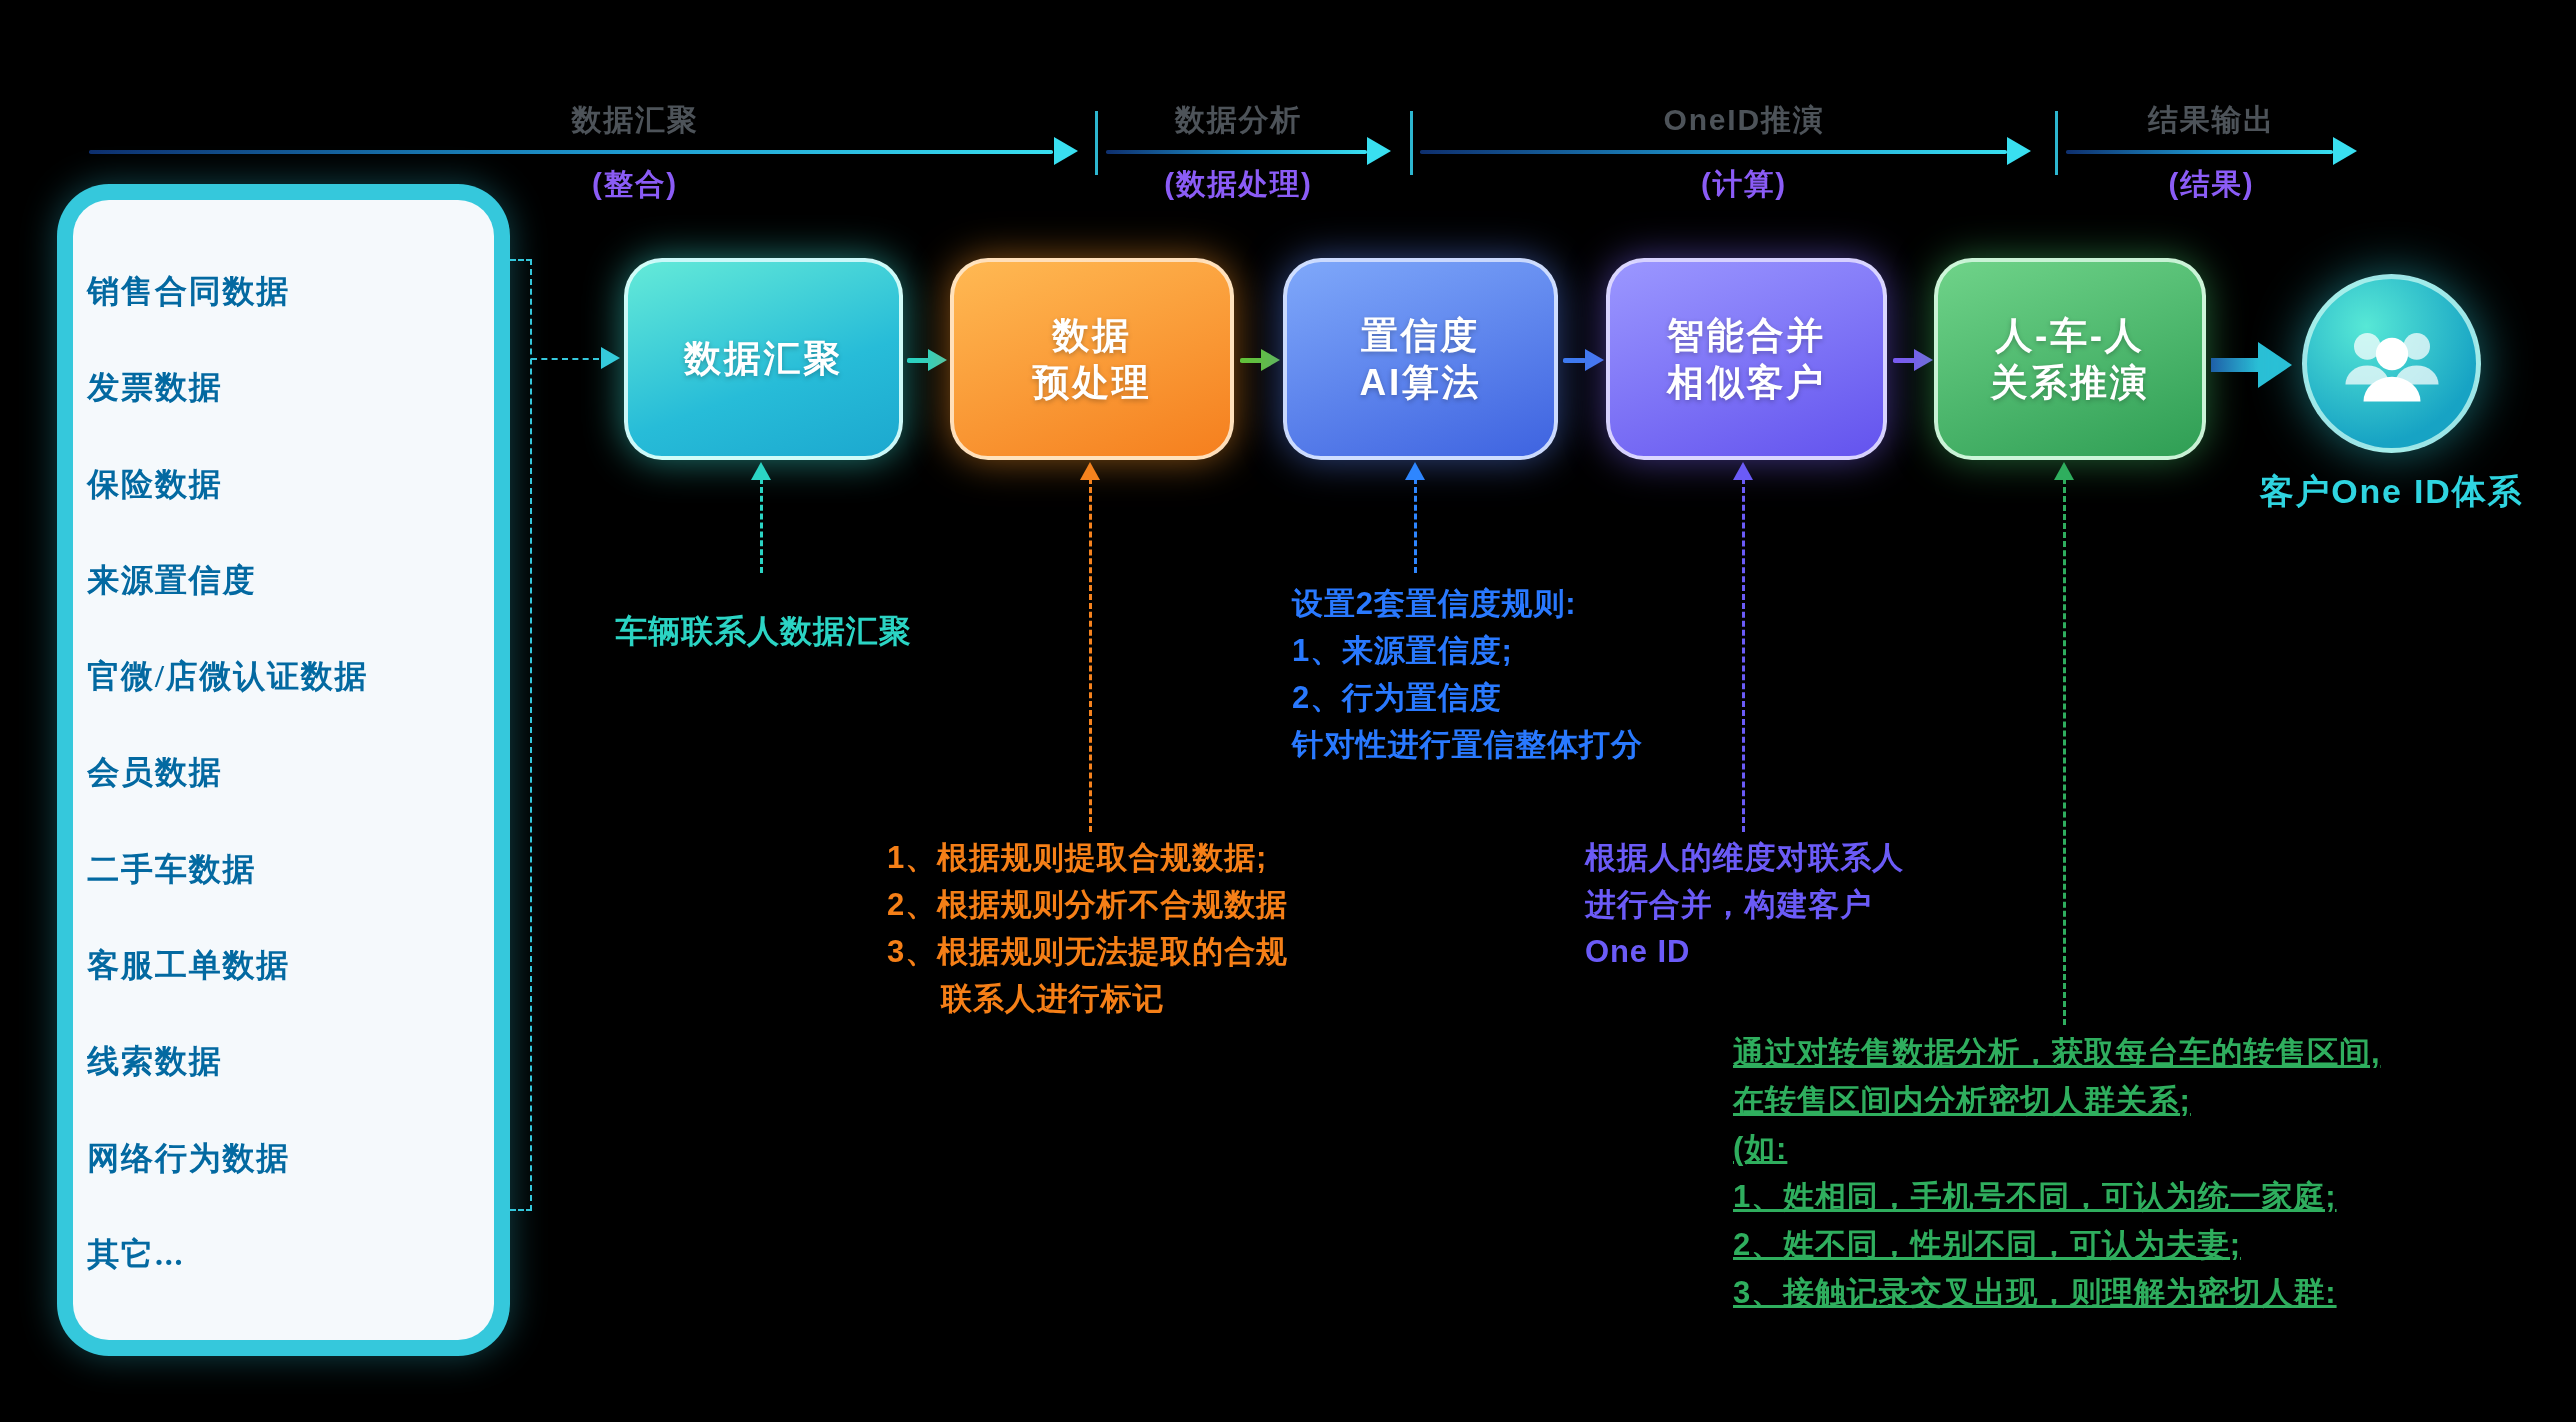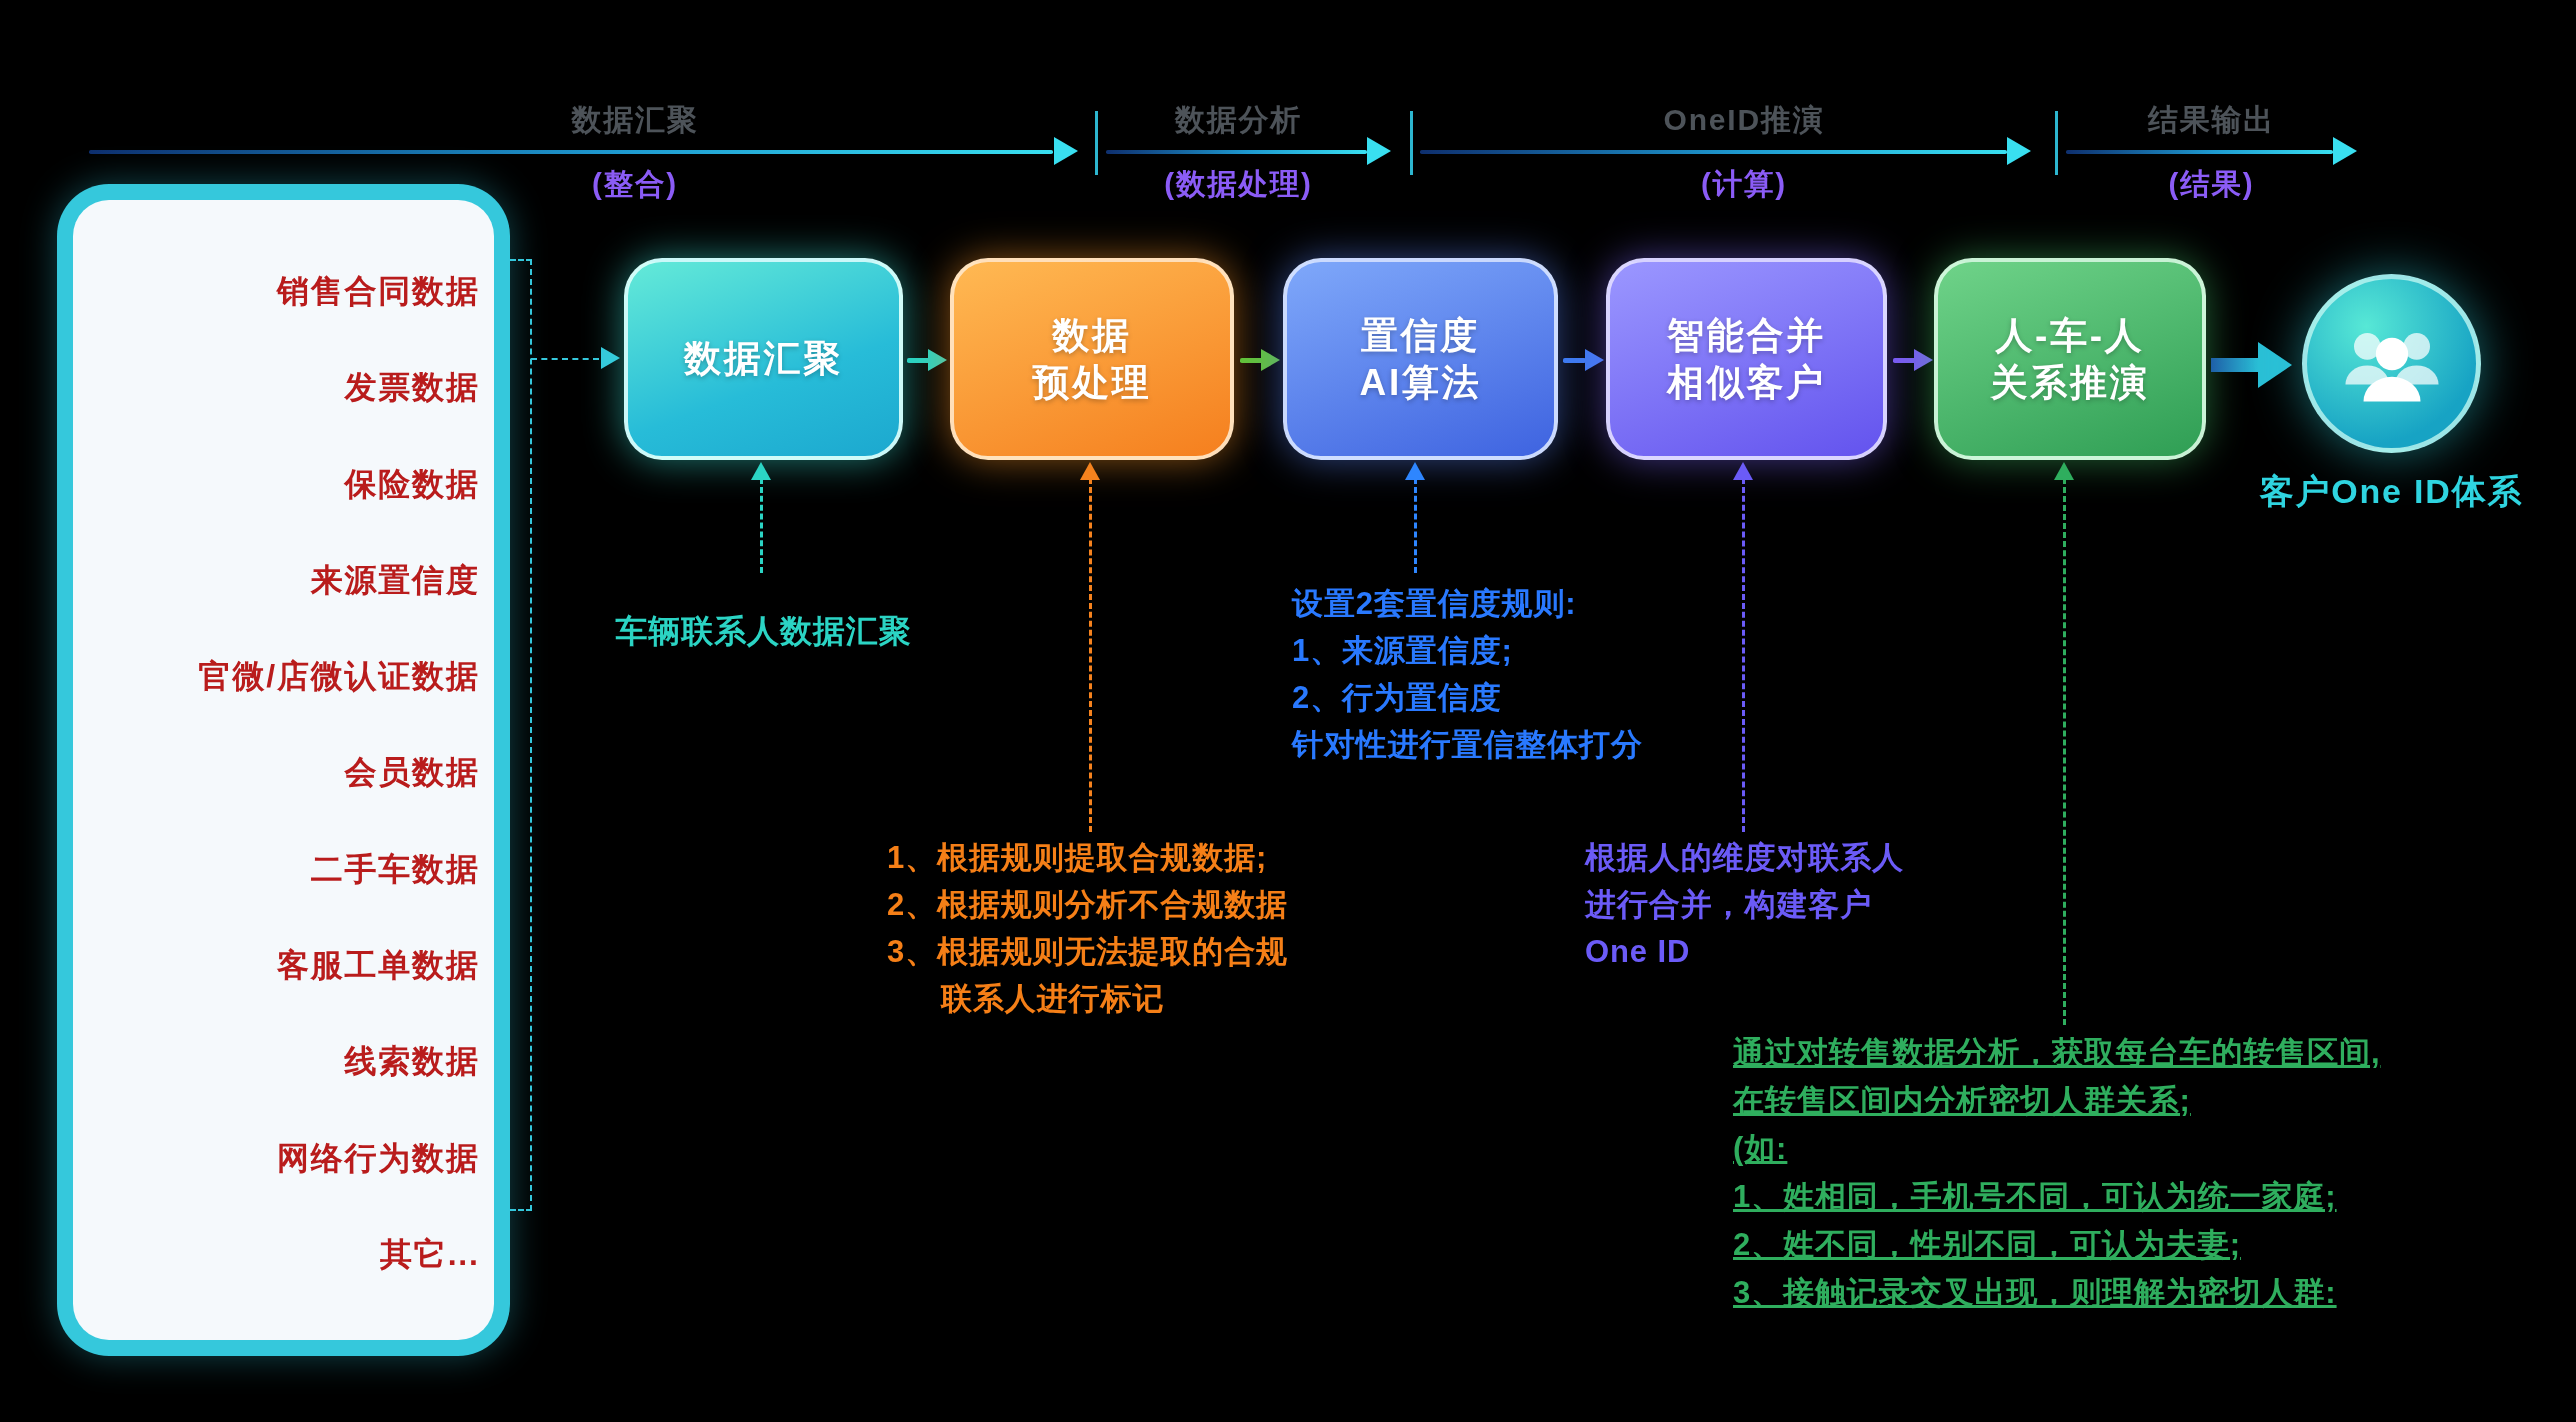--- a/index.html
+++ b/index.html
@@ -12,21 +12,21 @@
   .phase-sub{top:165px;text-align:center;font-size:29.5px;font-weight:600;color:#8b5cf6;letter-spacing:1.8px;}
   .tl-line{top:150px;height:3.6px;background:linear-gradient(90deg,#0e2f6e 0%,#1e9ad0 55%,#39dff0 100%);border-radius:1.8px;}
   .tl-head{top:137px;width:0;height:0;border-top:14.3px solid transparent;border-bottom:14.3px solid transparent;border-left:24px solid #39dff0;}
   .tl-div{top:111px;width:2.7px;height:64px;background:#2db6cf;}
 
   
   .panel{left:57px;top:184px;width:453px;height:1172px;background:#35c8dc;border-radius:52px;
          box-shadow:0 0 36px rgba(53,200,220,.35);}
   .panel-inner{position:absolute;left:16px;top:16px;right:16px;bottom:16px;background:#f5f9fc;border-radius:36px;
          display:flex;flex-direction:column;justify-content:space-between;padding:70px 14.3px 63px 14.3px;box-sizing:border-box;}
-  .src-item{text-align:right;font-size:32px;font-weight:700;color:#b91c1c;letter-spacing:1.8px;}
+  .src-item{text-align:left;font-size:32px;font-weight:700;color:#0369a1;letter-spacing:1.8px;font-family:Liberation Serif, serif;}
 
   .dash-h{border-top:2.7px dashed #35c8dc;height:0;}
   .dash-v{border-left:2.7px dashed #35c8dc;width:0;}
 
   
   .step{top:258px;height:202px;border-radius:38px;border:4.5px solid rgba(255,255,255,.85);box-sizing:border-box;
         display:flex;flex-direction:column;align-items:center;justify-content:center;
         color:#fff;font-size:37px;font-weight:700;letter-spacing:2.7px;line-height:1.28;text-align:center;
         text-shadow:0 1.8px 5.4px rgba(0,0,0,.25);}
   .step1{background:linear-gradient(160deg,#64ead8 0%,#27bcd8 60%,#1ca8cf 100%);box-shadow:0 0 39px rgba(60,225,215,.55);border-color:rgba(222,255,252,.9);}

